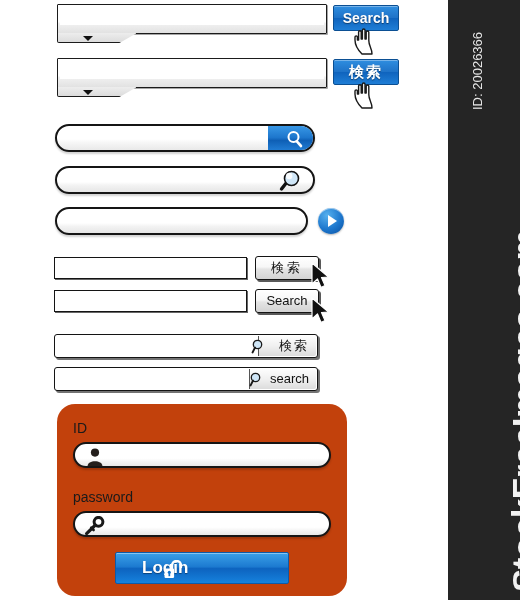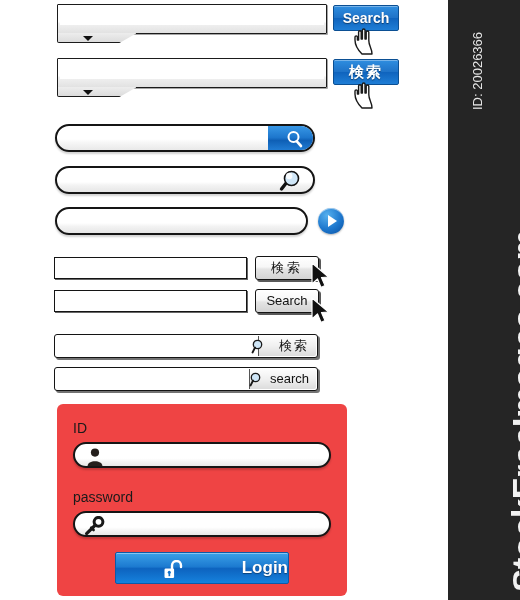--- a/index.html
+++ b/index.html
@@ -253,22 +253,22 @@
   .boxD-btn.jp { letter-spacing: 2px; }
 
   
   .cursor-arrow { position: absolute; width: 22px; height: 28px; }
 
   
   #login-panel {
     position: absolute;
     left: 57px; top: 404px;
     width: 290px; height: 192px;
-    background: #ef4444;
-    border-radius: 6px;
+    background: #c2410c;
+    border-radius: 18px;
   }
   .login-label {
     position: absolute;
     font-size: 14px;
     color: #1a1a1a;
   }
   .login-pill {
     position: absolute;
     box-sizing: border-box;
     width: 258px; height: 26px;
@@ -291,21 +291,21 @@
     width: 174px; height: 32px;
     box-sizing: border-box;
     border: 1px solid #0d5aa8;
     border-radius: 2px;
     background: linear-gradient(to bottom, #3ba0e8 0%, #1c7ad0 46%, #0d63bf 52%, #1682dd 100%);
     box-shadow: inset 0 1px 0 rgba(255,255,255,0.4);
     color: #ffffff;
     font-size: 17px;
     font-weight: bold;
     line-height: 30px;
-    text-align: right;
+    text-align: left;
     text-shadow: 0 1px 1px rgba(0,0,0,0.4);
     cursor: pointer;
   }
   #login-button .lbl { margin-left: 26px; }
 </style>
 </head>
 <body>
 
 <div id="stage">
 

